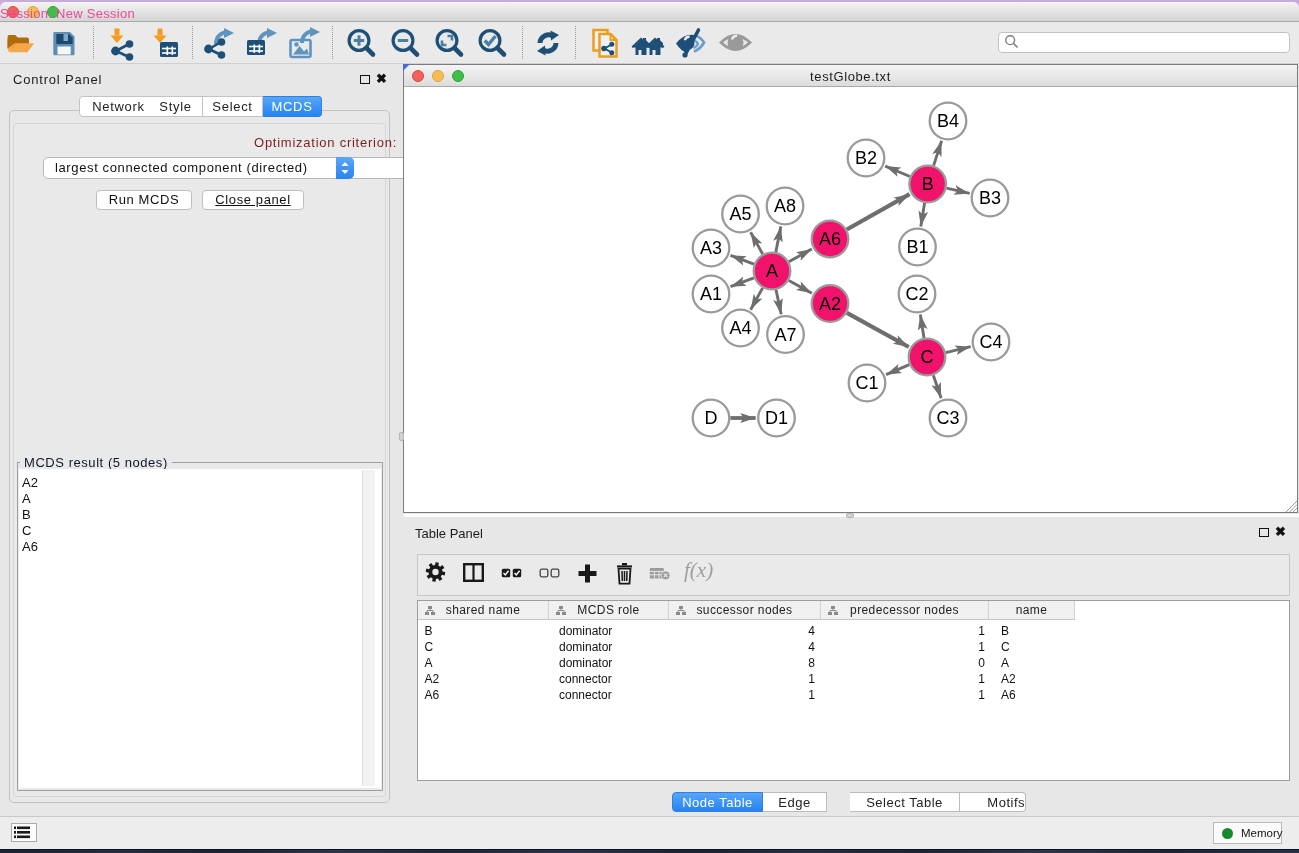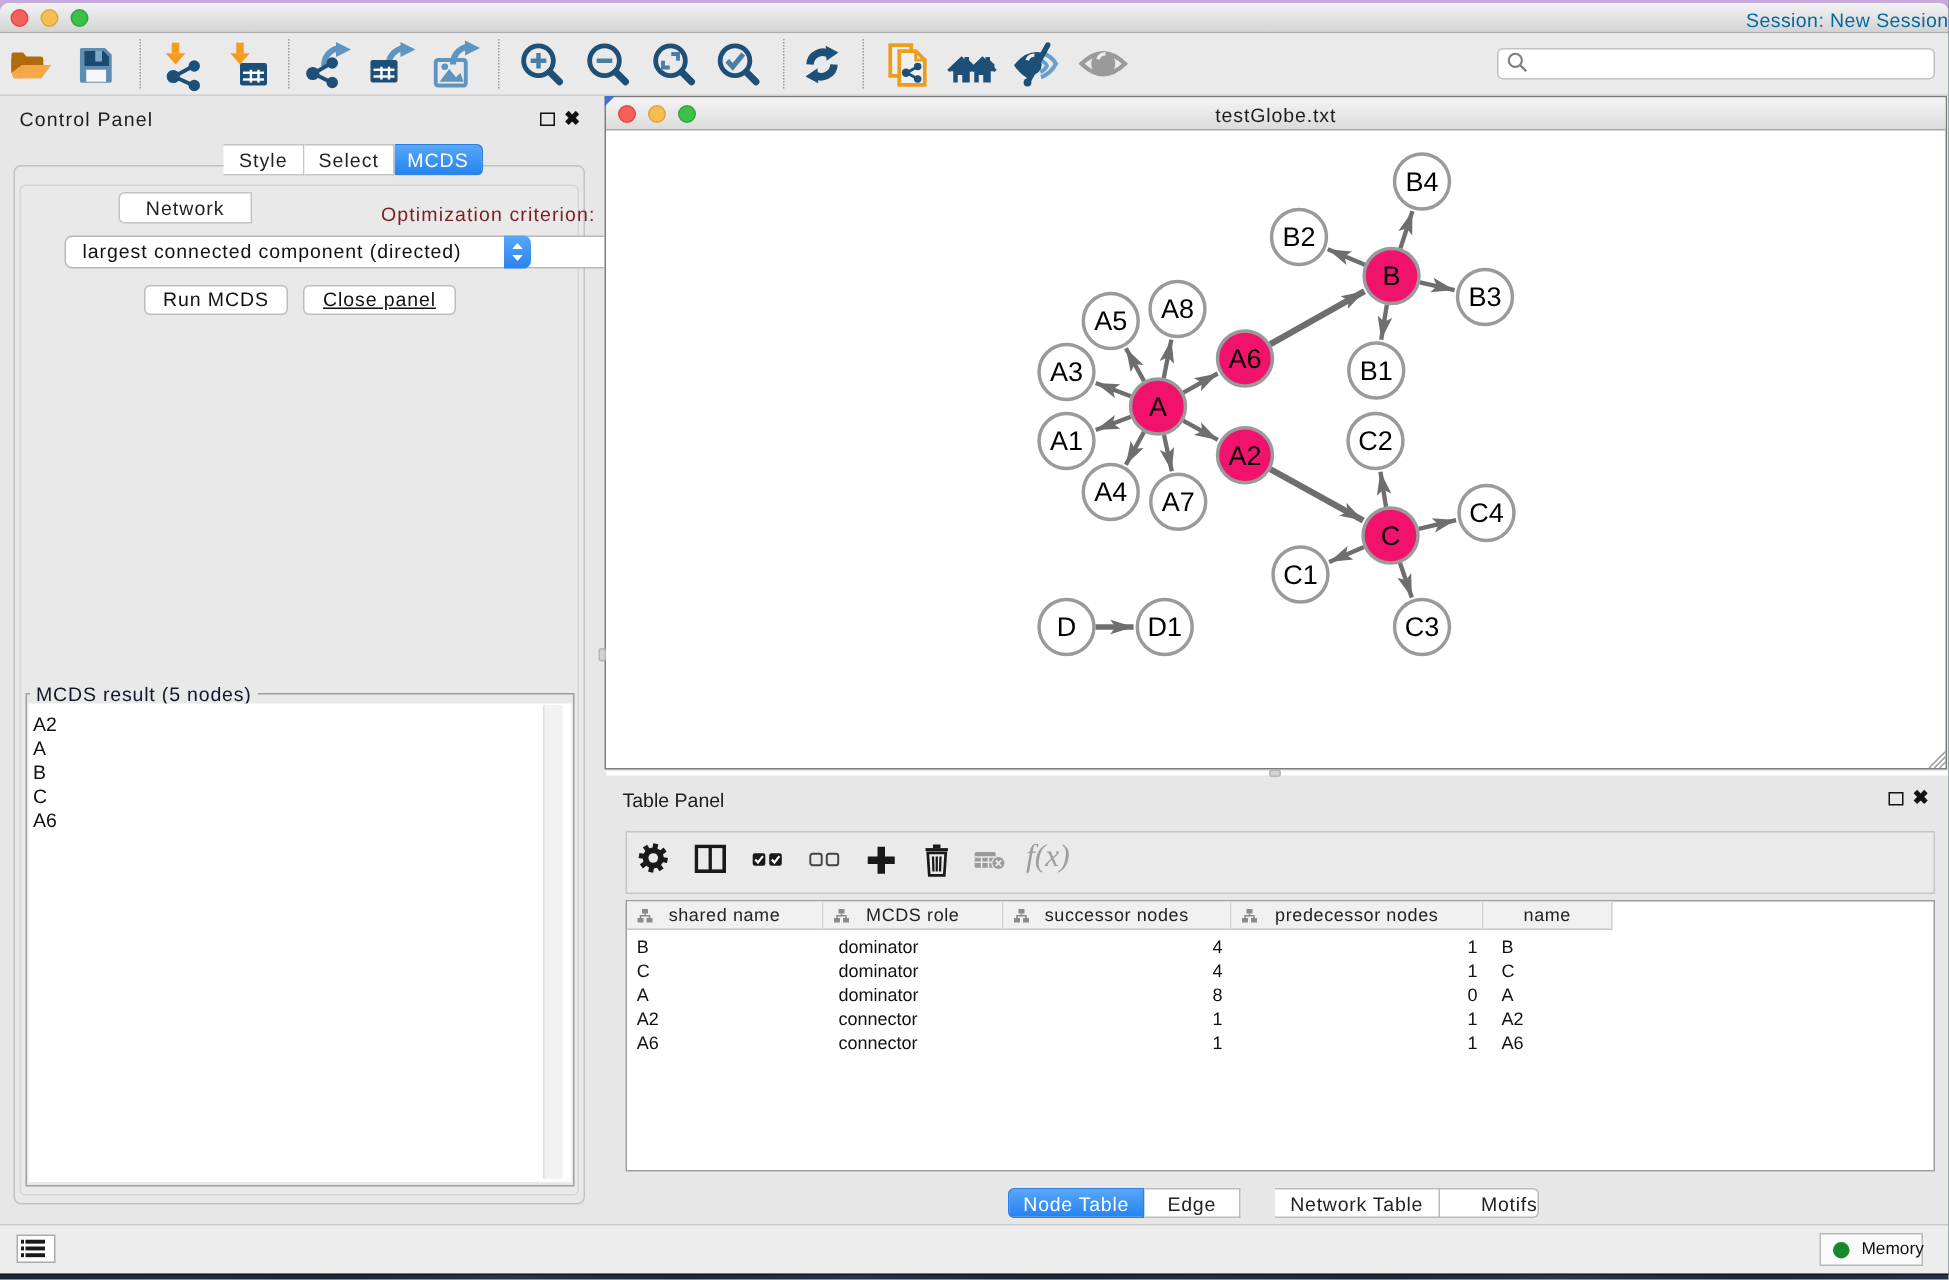--- a/index.html
+++ b/index.html
@@ -6,21 +6,21 @@
   html,body { width:1299px; height:853px; overflow:hidden; }
   body { font-family:"Liberation Sans", sans-serif; position:relative;
     background:linear-gradient(90deg,#1a2334 0%,#232c40 9%,#1b2435 17%,#2a3348 26%,#1d2638 35%,#29324a 44%,#1a2334 53%,#242d42 62%,#1b2536 71%,#2b3449 80%,#1c2537 90%,#253047 100%); }
   .abs { position:absolute; }
   #desktop-top { left:0; top:0; width:1299px; height:8px; background:#c7abdd; }
   #appwin { left:0; top:0; width:1299px; height:849px; background:transparent; overflow:hidden; }
   #appbg { left:0; top:2px; width:1299px; height:847px; background:#e7e7e7; border-radius:6px 6px 0 0; }
   
   #titlebar { left:0; top:2px; width:1299px; height:20px; background:linear-gradient(#f3f3f3,#d4d4d4); border-bottom:1px solid #ababab; border-radius:6px 6px 0 0; }
   .tl { width:12px; height:12px; border-radius:50%; top:6px; }
-  #title-text { width:100%; text-align:right; top:6px; font-size:13px; color:#0369a1; letter-spacing:0.28px; }
+  #title-text { width:100%; text-align:left; top:6px; font-size:13px; color:#ec4899; letter-spacing:0.28px; }
   
   #toolbar { left:0; top:23px; width:1299px; height:40px; background:#eaeaea; }
   .tsep { top:4px; width:0; height:33px; border-left:1px dotted #9a9a9a; }
   #searchbox { left:998px; width:292px; height:21px; background:#fff; border:1px solid #c2c2c2; border-radius:4px; }
   
   #mainbg { left:0; top:63px; width:1299px; height:753px; background:#e7e7e7; border-top:1px solid #cfcfcf;}
   
   #statusbar { left:0; top:816px; width:1299px; height:33px; background:#ededed; border-top:1px solid #c9c9c9; }
   
   #cp-title { left:13px; top:72px; font-size:13px; color:#1c1c1c; letter-spacing:0.8px; }
@@ -235,21 +235,21 @@
     </svg>
 
   <div id="mainbg" class="abs"></div>
 
   <div id="cp-title" class="abs">Control Panel</div>
   <div class="abs float-ic" style="left:360px; top:75px;"></div>
   <div class="abs x-ic" style="left:376px; top:71px;">✖</div>
   <div id="cp-box" class="abs"></div>
   <div id="cp-inner" class="abs"></div>
   <div class="abs tabrow">
-    <div class="tab first" style="left:79px; width:89px;margin-top:32px;">Network</div>
+    <div class="tab first" style="left:79px; width:79px;">Network</div>
     <div class="tab" style="left:149px; width:54px;">Style</div>
     <div class="tab" style="left:203px; width:60px;">Select</div>
     <div class="tab last sel" style="left:263px; width:59px;">MCDS</div>
   </div>
   <div id="opt-label" class="abs">Optimization criterion:</div>
   <div id="combo" class="abs">largest connected component (directed)</div>
   <div id="combo-btn" class="abs"><svg width="18" height="22" viewBox="0 0 18 22">
         <path d="M5.5 9 L9 5 L12.5 9 z" fill="#fff"></path>
         <path d="M5.5 13 L9 17 L12.5 13 z" fill="#fff"></path>
       </svg></div>
@@ -445,21 +445,21 @@
 <div class="td" style="left:6.5px; top:87px;">A6</div>
 <div class="td" style="left:141px; top:87px;">connector</div>
 <div class="td" style="left:251px; top:87px; width:146px; text-align:right;">1</div>
 <div class="td" style="left:403px; top:87px; width:164px; text-align:right;">1</div>
 <div class="td" style="left:583px; top:87px;">A6</div>
 </div>
 
   <div class="abs" style="left:0; top:792px;">
     <div class="bt first sel" style="left:672px; width:91px;">Node Table</div>
     <div class="bt" style="left:763px; width:64px;">Edge Table</div>
-    <div class="bt" style="left:850px; width:110px;">Network Table</div>
+    <div class="bt" style="left:850px; width:110px;">Select Table</div>
     <div class="bt last" style="left:960px; width:66px;">Motifs</div>
   </div>
 
   <div class="abs" style="left:404px; top:514px; width:895px; height:3px; background:#fdfdfd;"></div>
   <div class="abs" style="left:846px; top:513px; width:8px; height:5px; background:#d2d2d2; border:1px solid #b5b5b5; border-radius:2px;"></div>
   <div class="abs" style="left:399px; top:432px; width:5px; height:9px; background:#d2d2d2; border:1px solid #b5b5b5; border-radius:2px;"></div>
 
   <svg class="abs" style="left:1285px; top:500px;" width="13" height="13" viewBox="0 0 13 13">
       <g stroke="#9a9a9a" stroke-width="1">
         <line x1="12" y1="1" x2="1" y2="12"></line>

